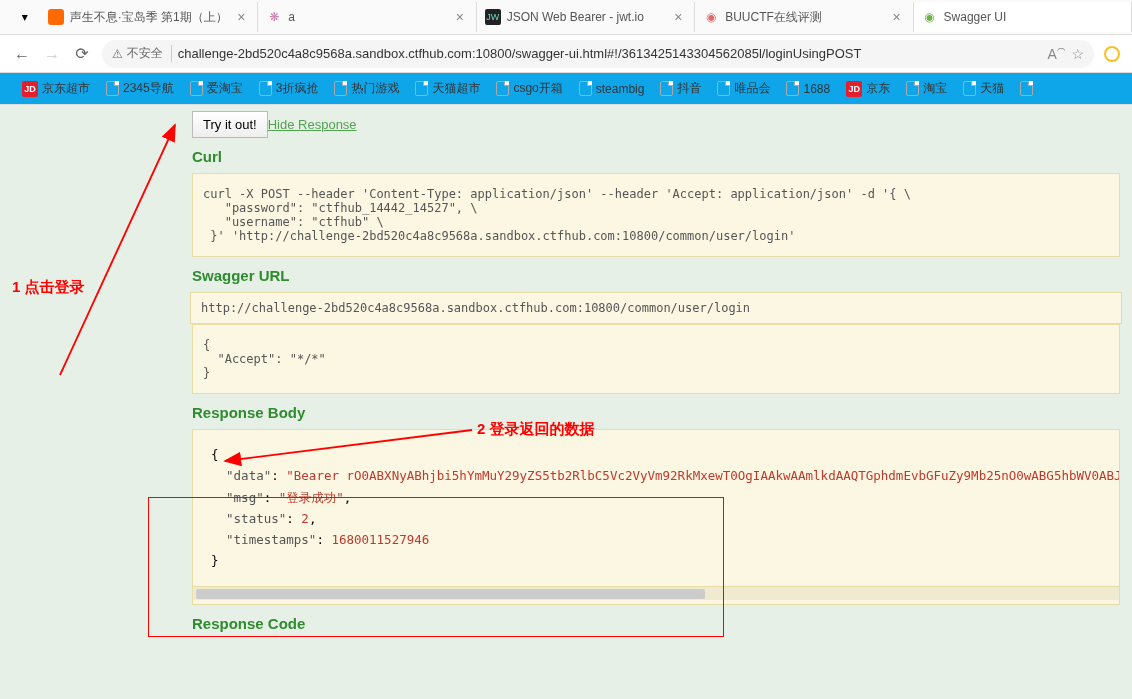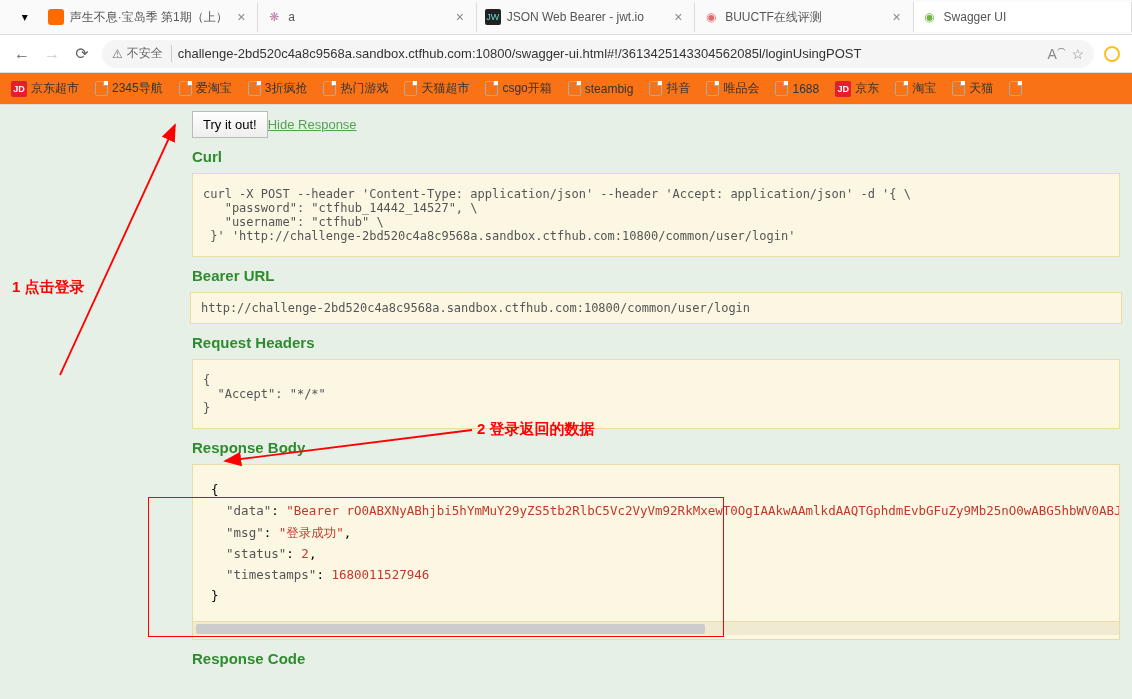--- a/index.html
+++ b/index.html
@@ -18,21 +18,21 @@
     .addr-row { height: 38px; background: #fff; border-bottom: 1px solid #ddd; display: flex; align-items: center; padding: 0 12px; gap: 10px; }
     .nav-btn { width: 20px; color: #666; font-size: 16px; text-align: center; }
     .nav-btn.disabled { color: #ccc; }
     .addr-field { flex: 1; display: flex; align-items: center; background: #f5f5f5; border-radius: 15px; padding: 4px 10px; height: 28px; gap: 6px; }
     .secure-info { display: flex; align-items: center; gap: 4px; color: #666; border-right: 1px solid #ccc; padding-right: 8px; }
     .url-text { flex: 1; color: #333; font-size: 13px; white-space: nowrap; overflow: hidden; }
     .addr-icon { color: #888; font-size: 14px; }
     .circle-icon { width: 16px; height: 16px; border: 2px solid #fbbf24; border-radius: 50%; }
 
     
-    .bookmarks-row { height: 32px; background: #f97316; border-bottom: 1px solid #ddd; display: flex; align-items: center; padding: 0 5px; gap: 4px; }
+    .bookmarks-row { height: 32px; background: #0ea5e9; border-bottom: 1px solid #ddd; display: flex; align-items: center; padding: 0 16px; gap: 4px; }
     .bookmark { display: flex; align-items: center; gap: 4px; padding: 4px 6px; font-size: 12px; color: #333; }
     .bm-icon { width: 16px; height: 16px; display: inline-flex; align-items: center; justify-content: center; flex-shrink: 0; }
     .page-icon { border: 1px solid #aaa; border-radius: 2px; width: 13px; height: 15px; position: relative; }
     .page-icon::after { content: ''; position: absolute; top: -1px; right: -1px; width: 4px; height: 4px; border-left: 1px solid #aaa; border-bottom: 1px solid #aaa; background: #fff; }
     .jd-icon { background: #e41e2d; color: #fff; font-size: 9px; font-weight: bold; border-radius: 2px; width: 16px; height: 16px; }
 
     
     .content-area { position: absolute; top: 105px; left: 0; right: 0; bottom: 0; background: #e7f0e7; }
     .swagger-panel { position: absolute; left: 180px; right: 0; top: 0; bottom: 0; padding: 0 8px 8px 8px; }
     .try-btn-wrap { display: flex; align-items: center; margin: 6px 0 10px 4px; }
@@ -175,24 +175,23 @@
       <button class="try-btn">Try it out!</button>
       <a class="hide-resp">Hide Response</a>
     </div>
 
     <div class="section-title">Curl</div>
     <div class="code-block">curl -X POST --header 'Content-Type: application/json' --header 'Accept: application/json' -d '{ \
    "password": "ctfhub_14442_14527", \
    "username": "ctfhub" \
  }' 'http://challenge-2bd520c4a8c9568a.sandbox.ctfhub.com:10800/common/user/login'</div>
 
-    <div class="section-title">Bearer URL</div>
+    <div class="section-title">Swagger URL</div>
     <div class="url-block">http://challenge-2bd520c4a8c9568a.sandbox.ctfhub.com:10800/common/user/login</div>
 
-    <div class="section-title">Request Headers</div>
     <div class="code-block">{
   "Accept": "*/*"
 }</div>
 
     <div class="section-title">Response Body</div>
     <div class="resp-scroll">
       <div class="resp-inner" id="resp-json">{<br>&nbsp;&nbsp;<span class="json-key">"data"</span>: <span class="json-str">"Bearer rO0ABXNyABhjbi5hYmMuY29yZS5tb2RlbC5Vc2VyVm92RkMxewT0OgIAAkwAAmlkdAAQTGphdmEvbGFuZy9Mb25nO0wABG5hbWV0ABJMamF2YS9sYW5nL1N0cmluZzt4cHNyAA5qYXZhLmxhbmcuTG9uZzuL5JDMjyPfAgABSgAFdmFsdWV4cgAQamF2YS5sYW5nLk51bWJlcoaslR0LlOCLAgAAeHAAAAAAAAAAAXQABmN0Zmh1Yg=="</span>,<br>&nbsp;&nbsp;<span class="json-key">"msg"</span>: <span class="json-str">"登录成功"</span>,<br>&nbsp;&nbsp;<span class="json-key">"status"</span>: <span class="json-num">2</span>,<br>&nbsp;&nbsp;<span class="json-key">"timestamps"</span>: <span class="json-num">1680011527946</span><br>}</div>
       <div class="scroll-track">
         <div class="scroll-thumb" style="left:3px;width:55%"></div>
       </div>

